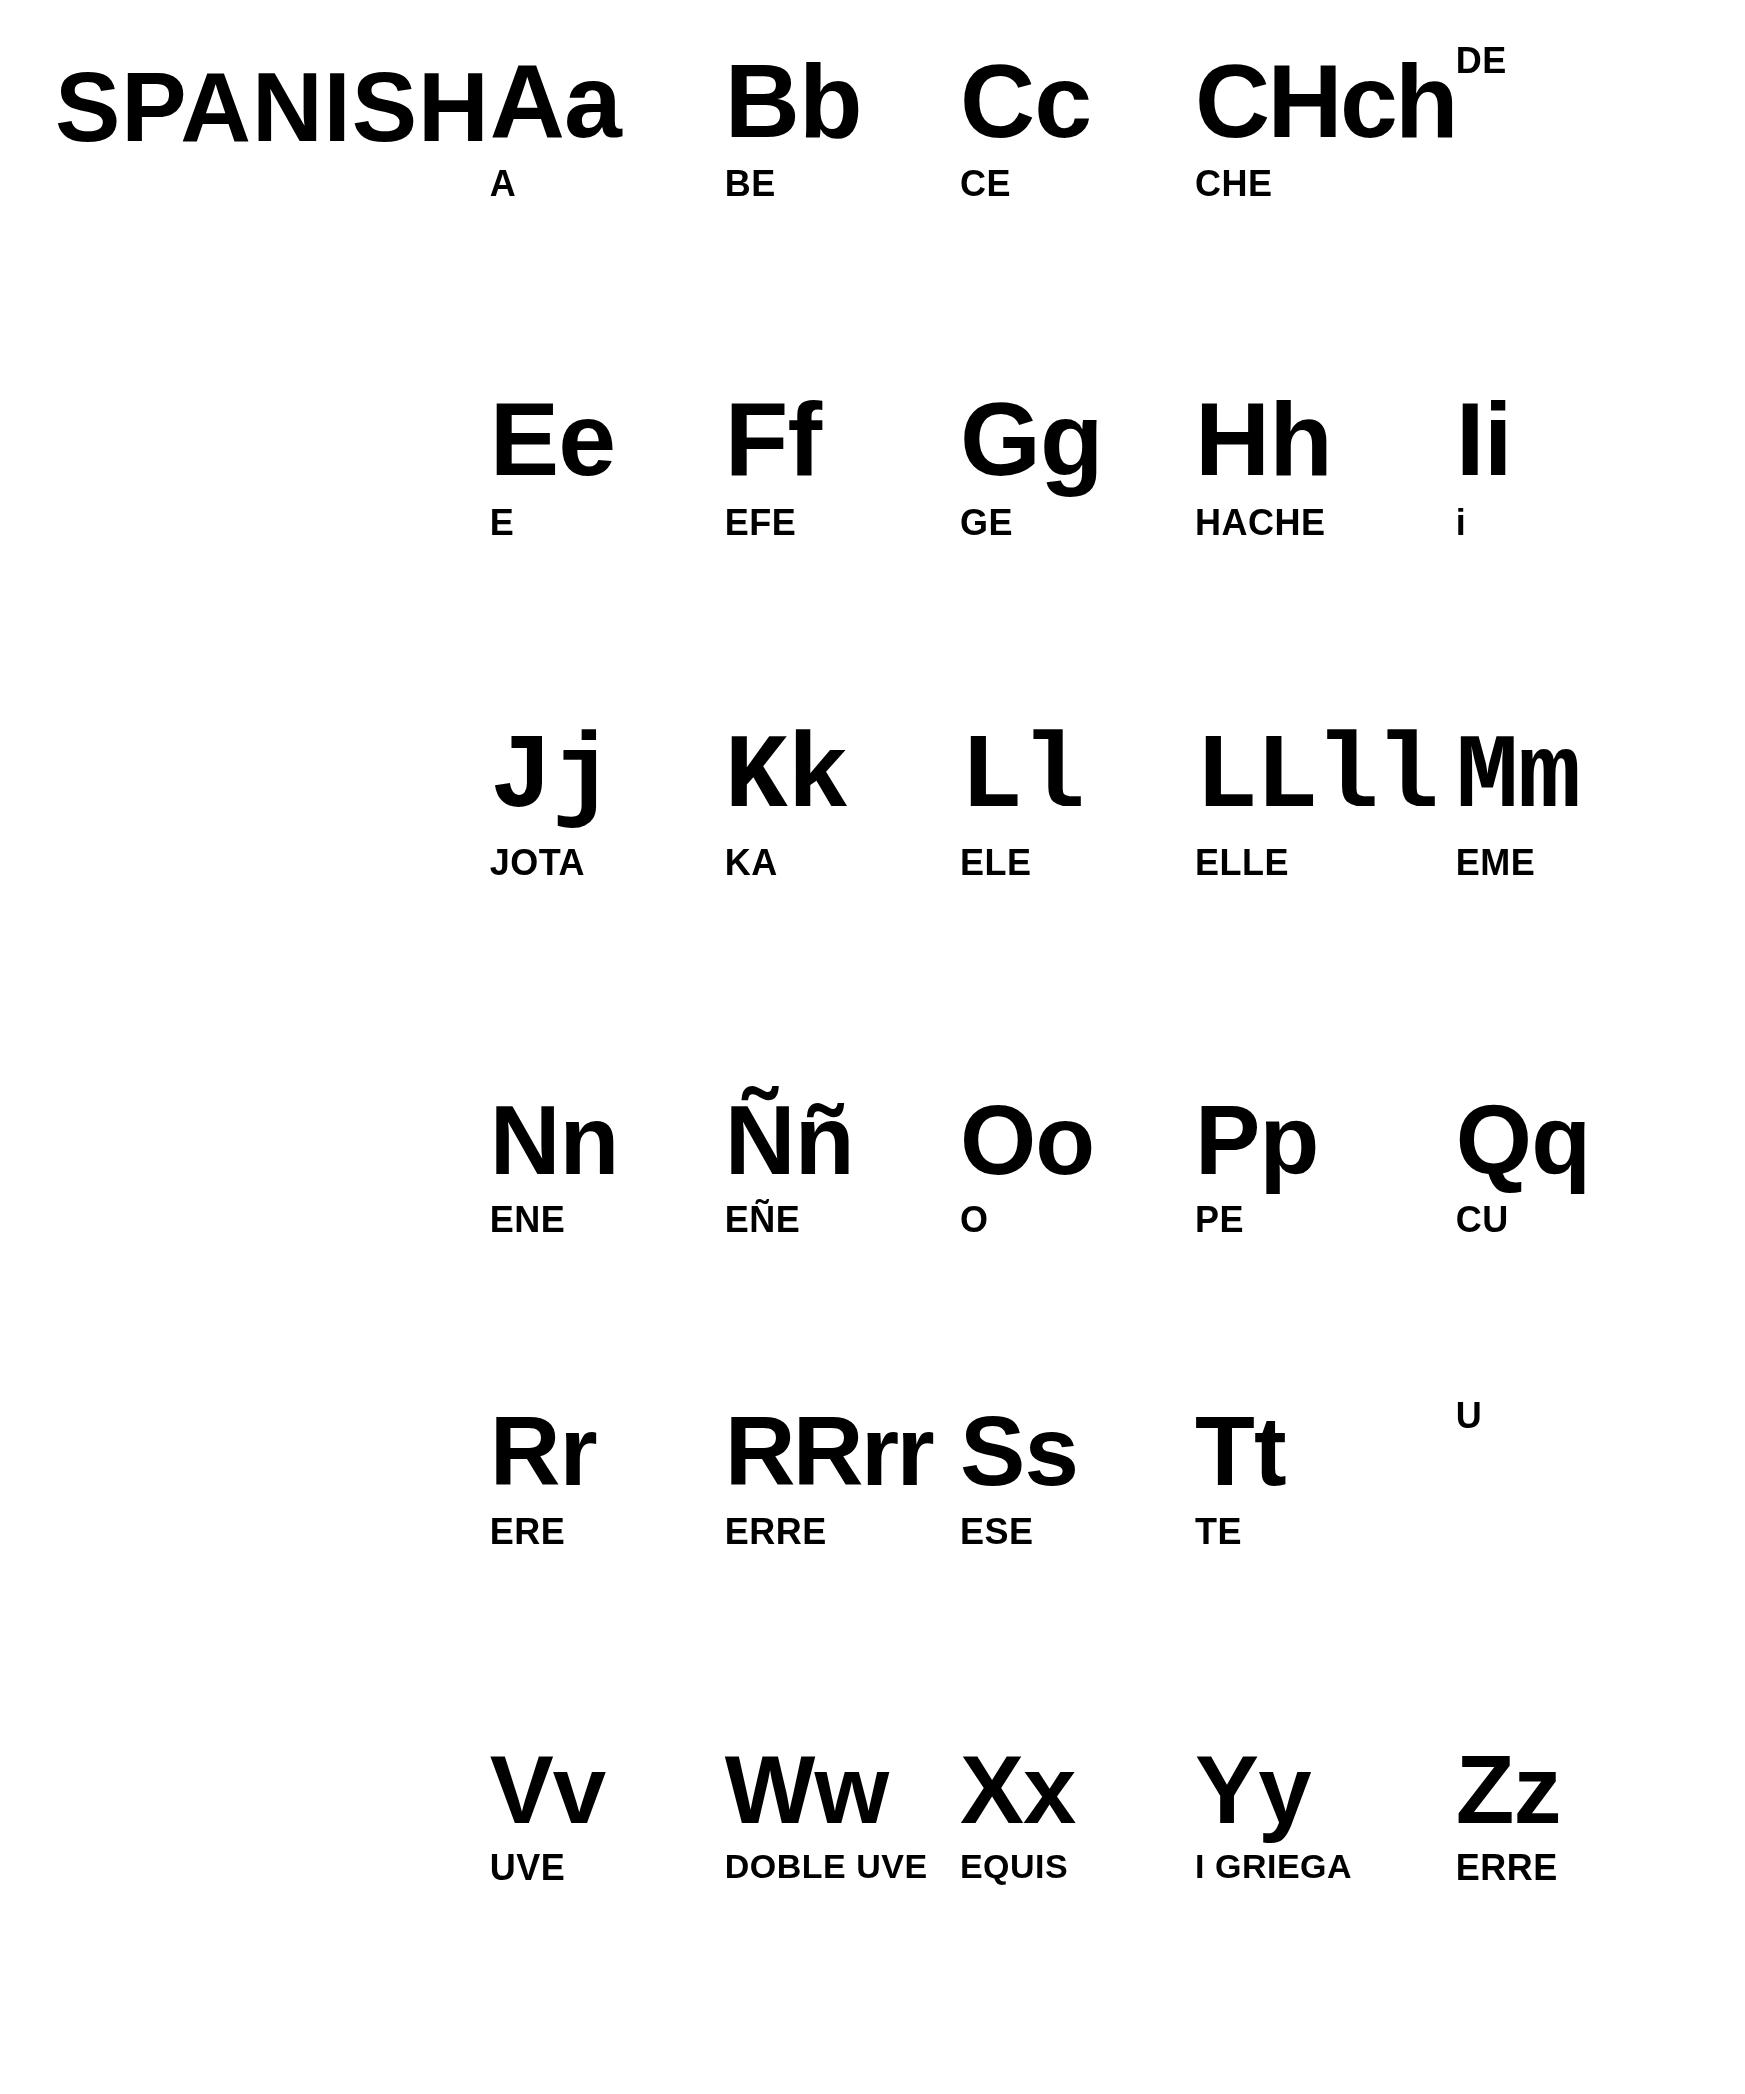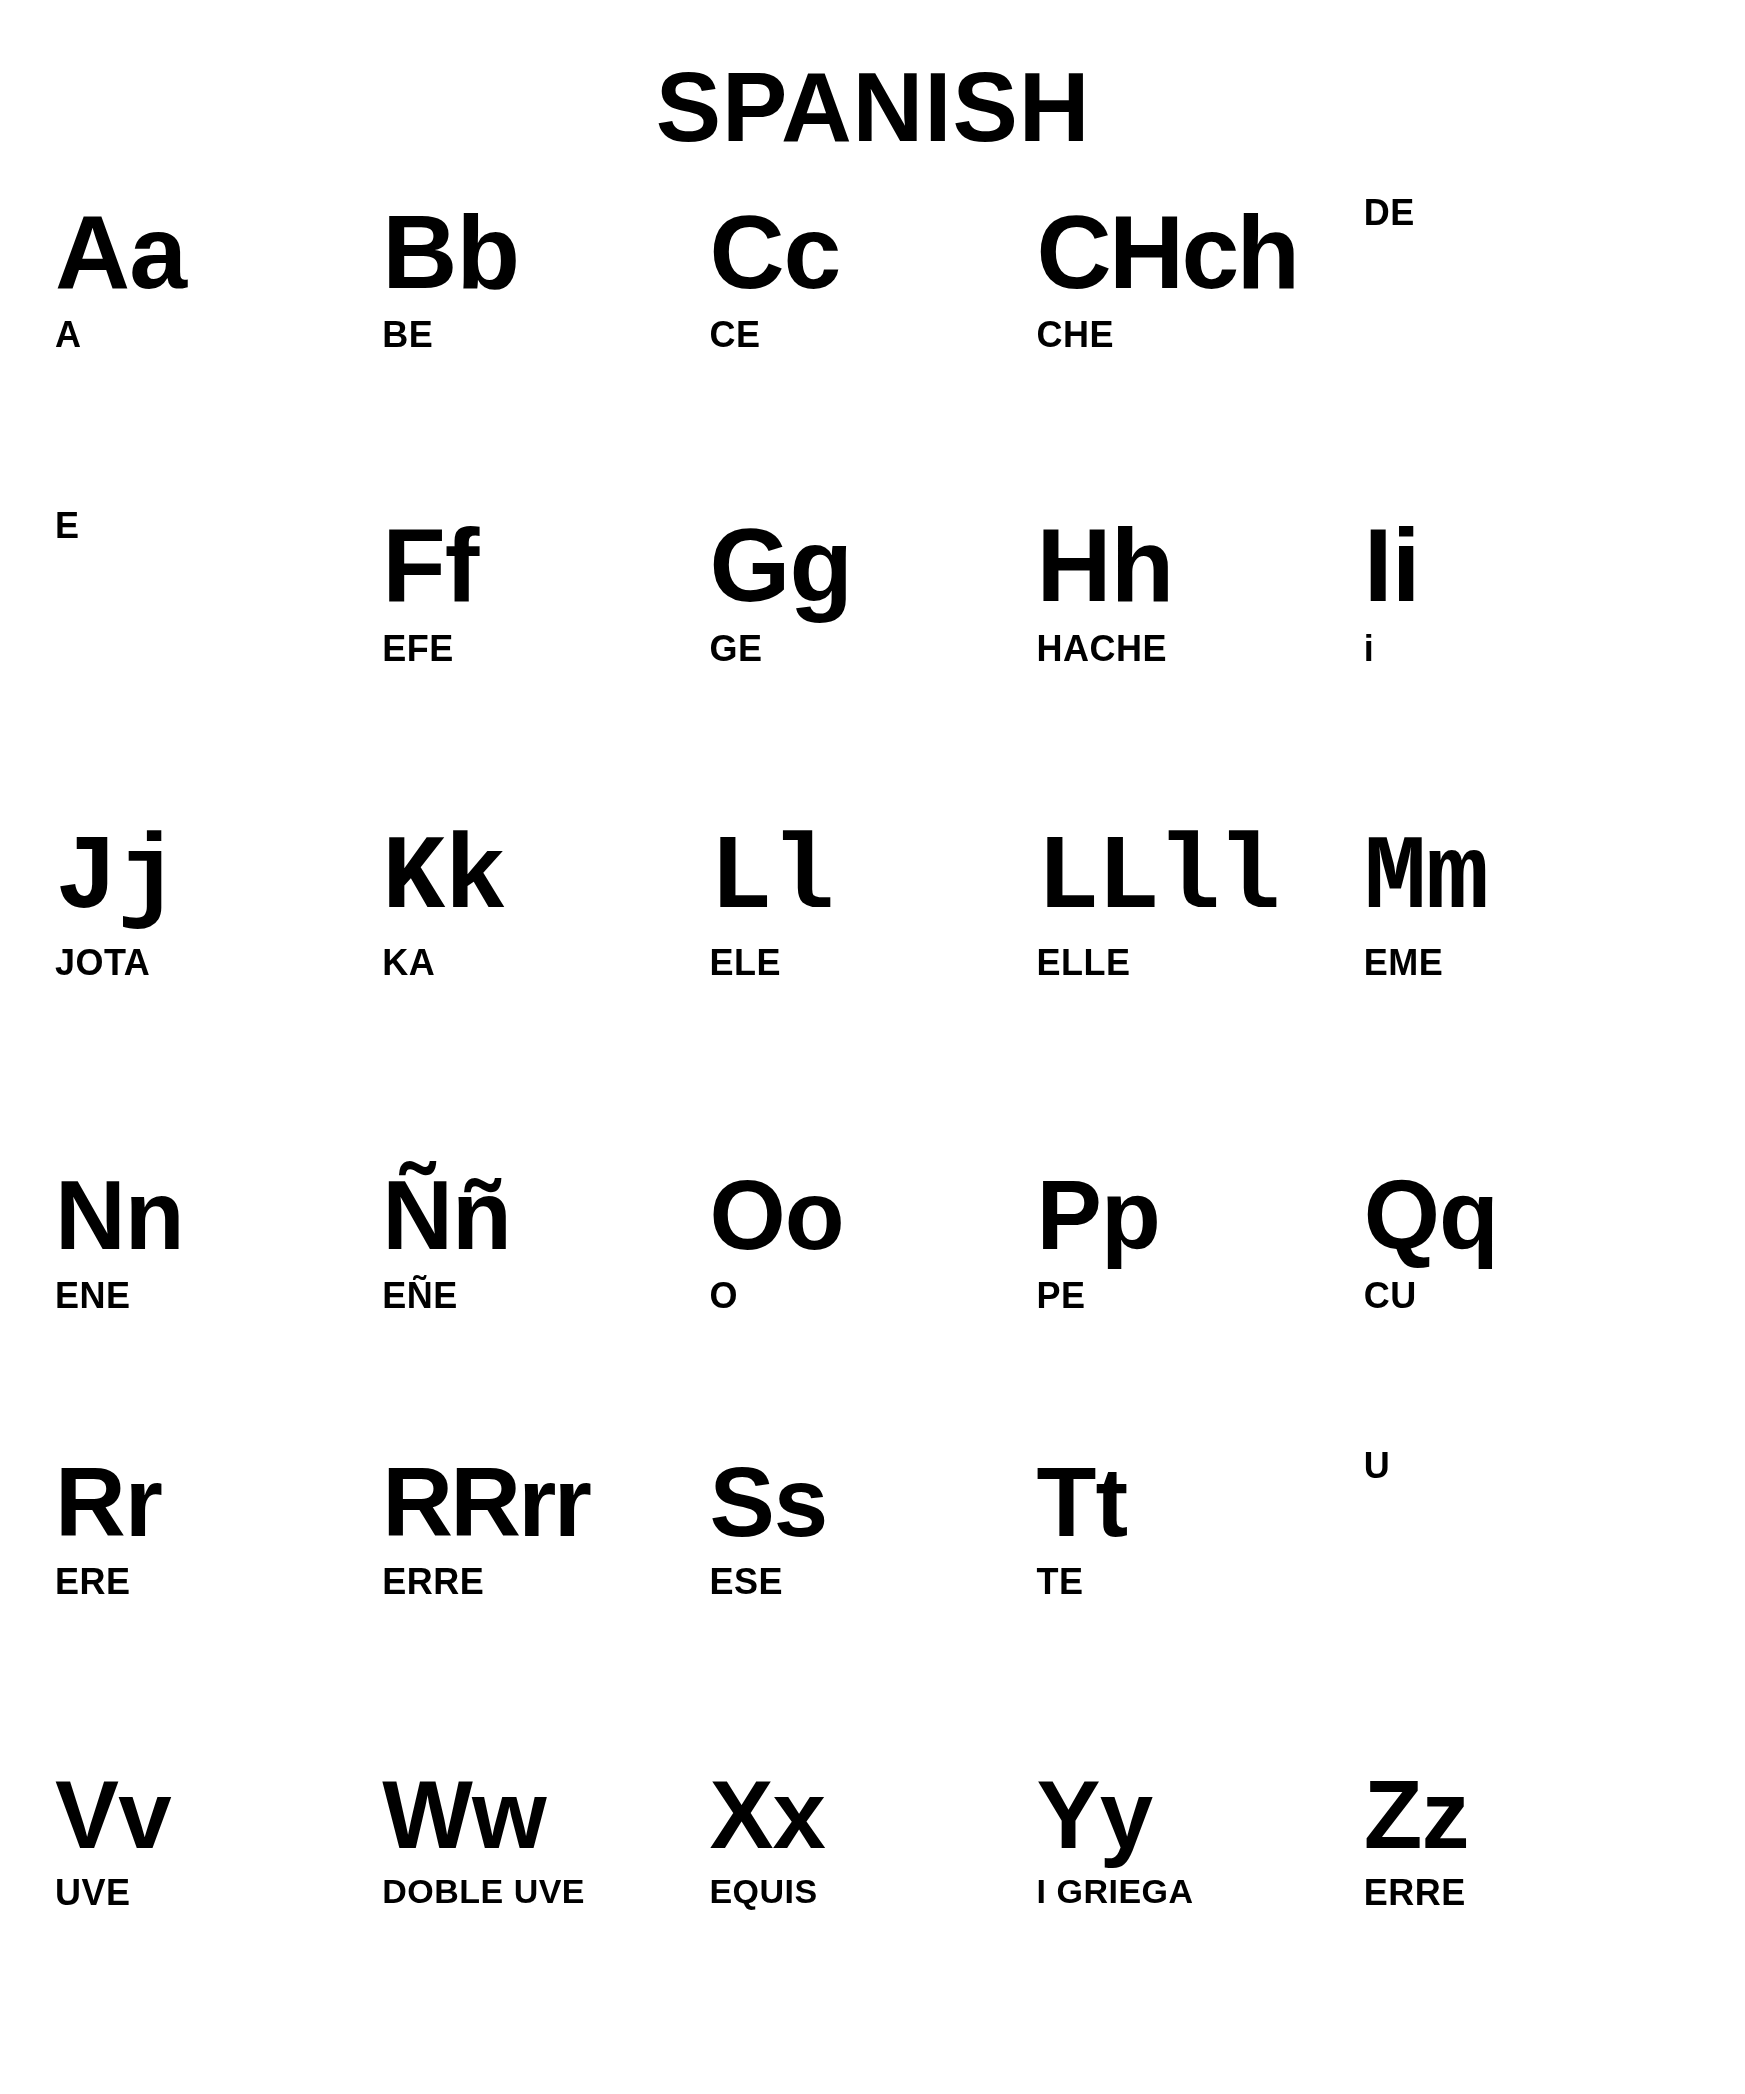--- a/index.html
+++ b/index.html
@@ -13,21 +13,20 @@
     font-family: "Liberation Sans", sans-serif;
     color: #000000;
     overflow: hidden;
   }
   .sheet {
     width: 1746px;
     height: 2095px;
     box-sizing: border-box;
     padding: 36px 55px 27px 55px;
     display: flex;
-    flex-direction: column;
   }
   .title {
     text-align: center;
     font-size: 98px;
     font-weight: bold;
     letter-spacing: 0.9px;
     line-height: 1.1;
     margin: 18px 0 25.5px 0;
   }
   .grid {
@@ -94,20 +93,21 @@
     </div>
     <div class="cell row-1">
       <div class="glyph narrow">CHch</div>
       <div class="name">CHE</div>
     </div>
     <div class="cell row-1">
       <div class="name">DE</div>
     </div>
 
     <div class="cell row-2">
+      <div class="glyph">Ee</div>
       <div class="name">E</div>
     </div>
     <div class="cell row-2">
       <div class="glyph">Ff</div>
       <div class="name">EFE</div>
     </div>
     <div class="cell row-2">
       <div class="glyph">Gg</div>
       <div class="name">GE</div>
     </div>

